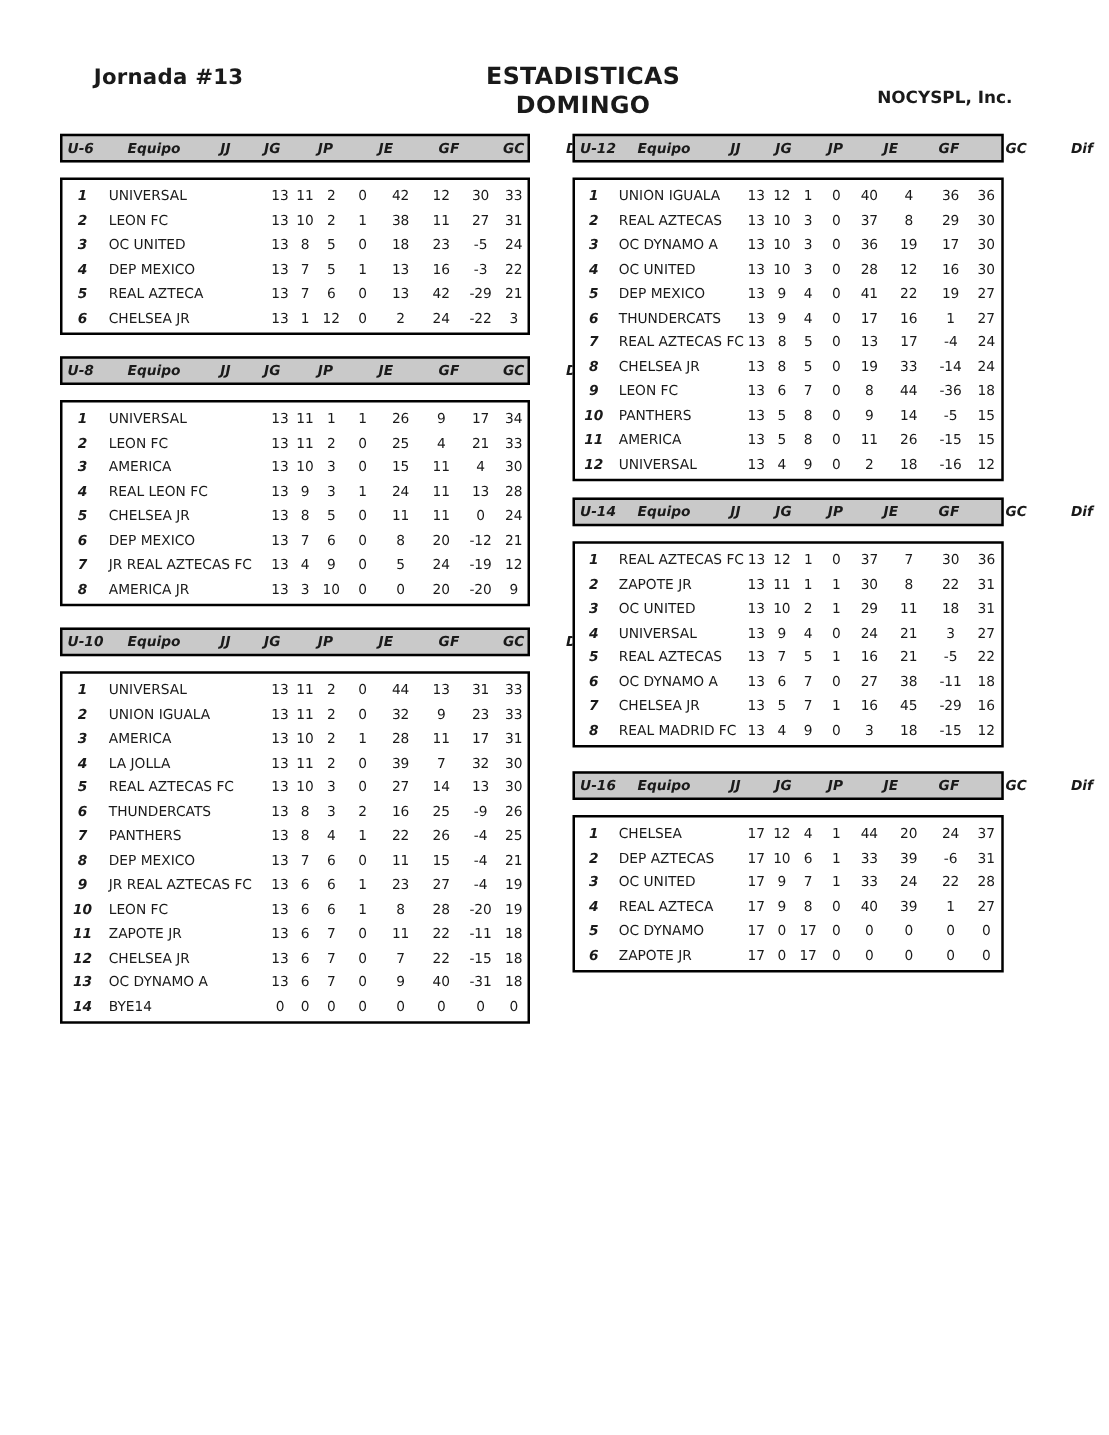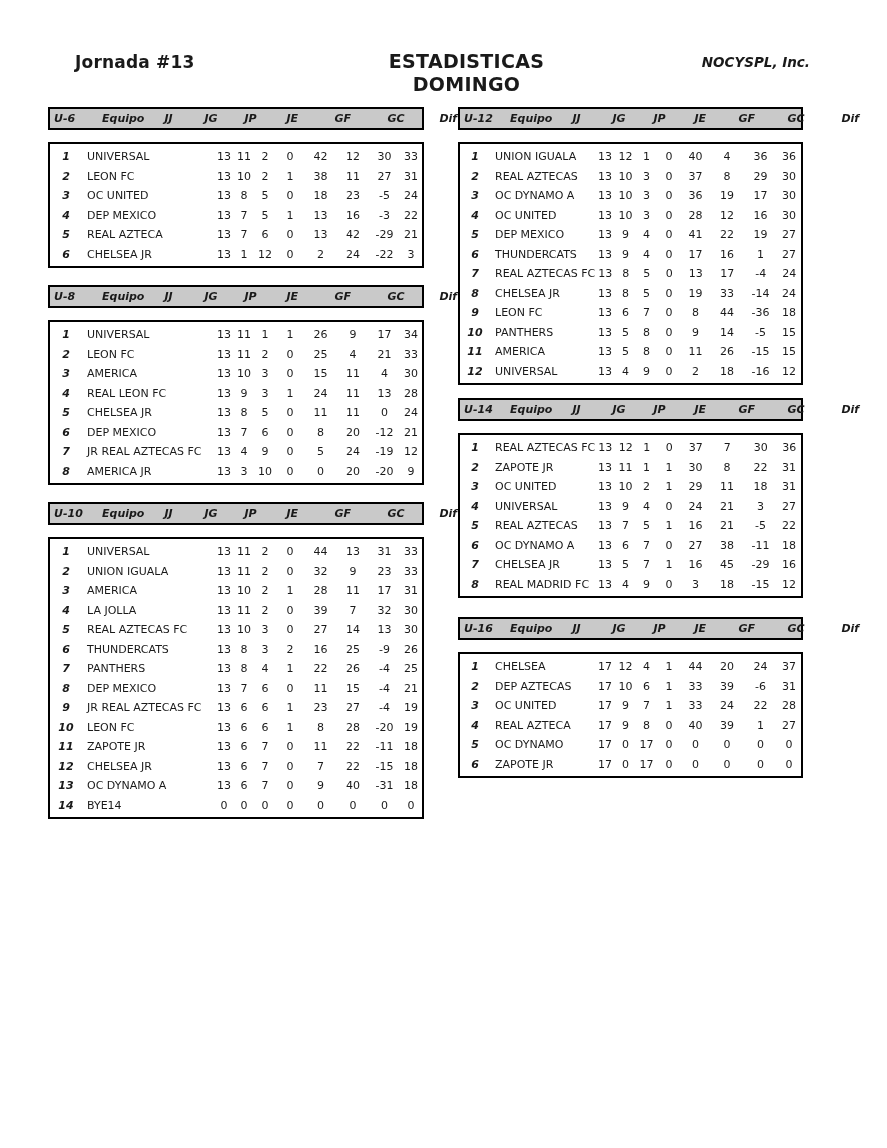--- a/index.html
+++ b/index.html
@@ -13,22 +13,22 @@
 
   
   .page-header { position:absolute; top:50px; left:0; width:100%; height:50px; }
   .jornada {
     position:absolute; left:75px; top:2px;
     font-size:17px; font-weight:bold; letter-spacing:0.2px;
   }
   .title-block { position:absolute; left:16px; right:0; top:0; text-align:center;padding-left:30px; }
   .title-line { font-size:19px; font-weight:bold; line-height:23px; letter-spacing:0.3px; }
   .company {
-    position:absolute; right:77px; top:4px;
-    font-size:13.5px; font-weight:bold; font-style:italic;
+    position:absolute; right:77px; top:20px;
+    font-size:13.5px; font-weight:bold; 
   }
 
   
   .col { position:absolute; top:107px; }
   .col-left  { left:48px;  width:376px; }
   .col-right { left:443px; width:360px;padding-left:15px; }
 
   
   .league-table { width:100%; }
   .col-left  .league-table + .league-table { margin-top:17px; }
@@ -49,21 +49,21 @@
     background:#fff;
   }
   .row { display:grid; align-items:center; height:19.5px; line-height:19.5px; font-size:11px; }
 
   
   .t-left  .bar, .t-left  .row { grid-template-columns:32px 1fr 20px 20px 22px 28px 33px 32px 31px 22px; }
   .t-right .bar, .t-right .row { grid-template-columns:30px 1fr 20px 21px 21px 24px 29px 34px 33px 24px; }
 
   .c-group  { padding-left:4px; white-space:nowrap; }
   .c-team-h { text-align:center; }
-  .c-stat-h { text-align:left; white-space:nowrap; }
+  .c-stat-h { text-align:right; white-space:nowrap; }
   .c-rank   { text-align:center; font-weight:bold; font-style:italic; }
   .c-name   { padding-left:5px; white-space:nowrap; overflow:visible; }
   .c-num    { text-align:center; white-space:nowrap; }
 </style>
 </head>
 <body>
 
 <div class="page">
 
   <div class="page-header">

